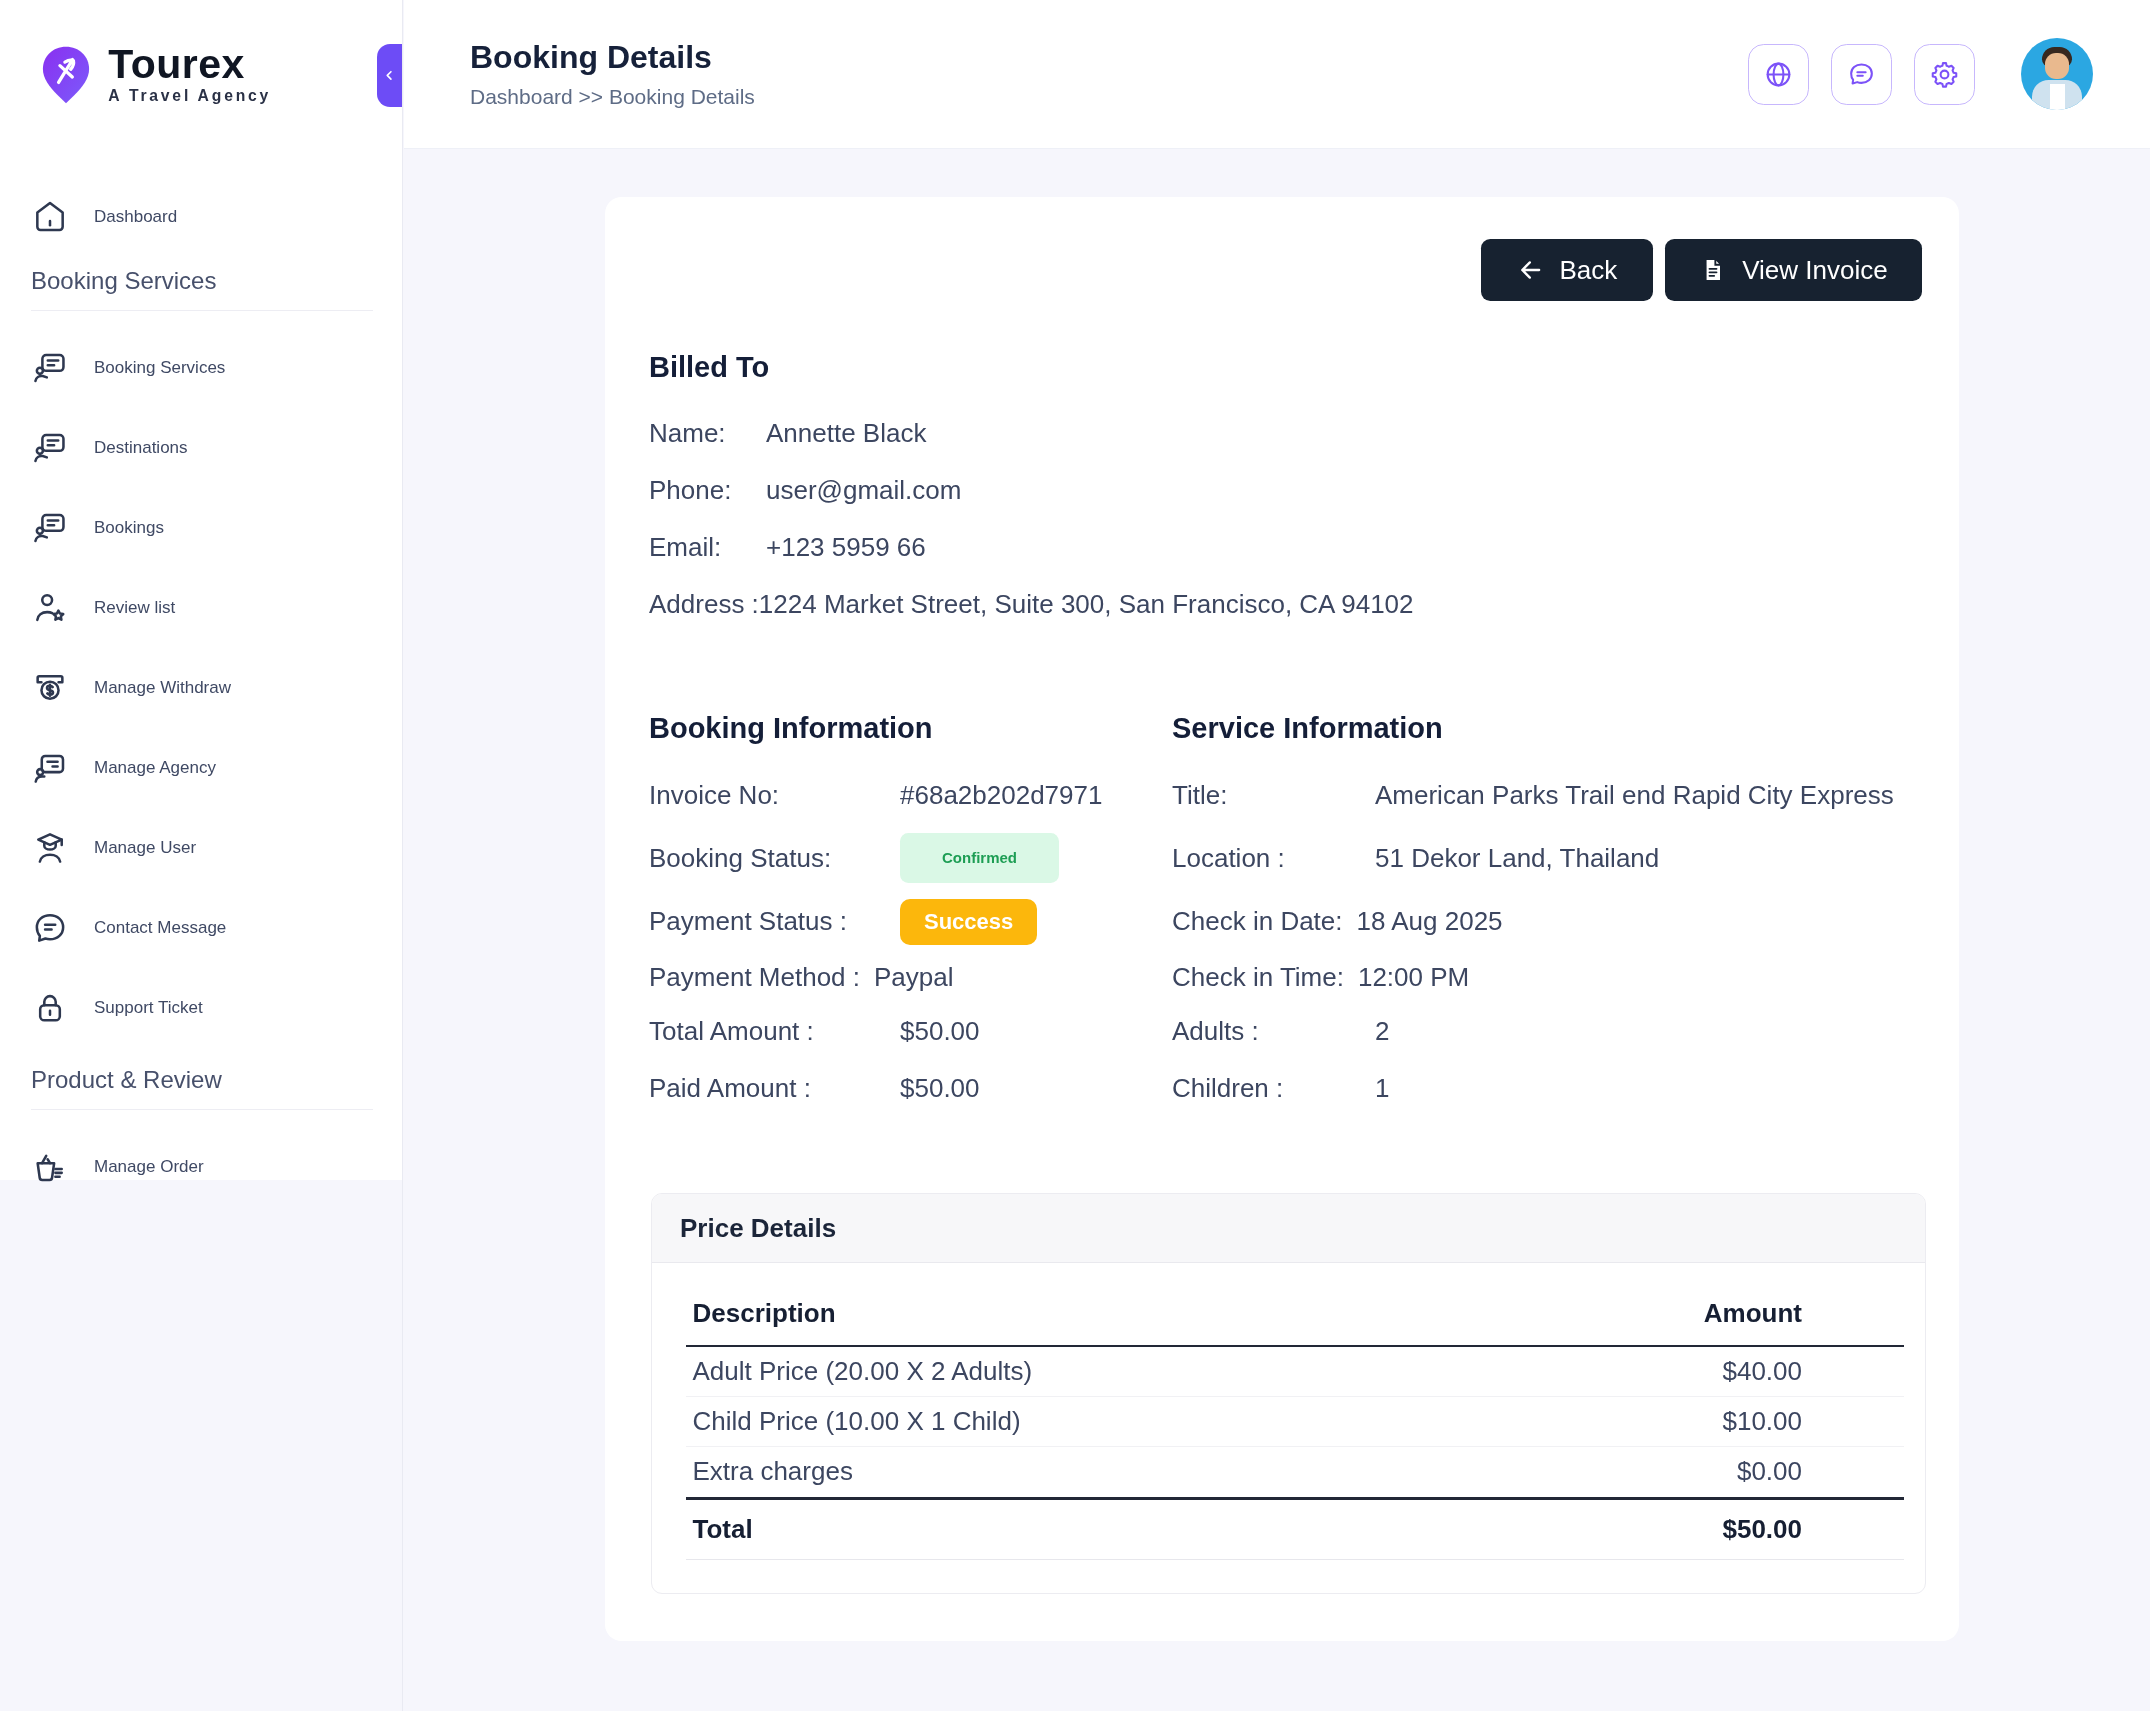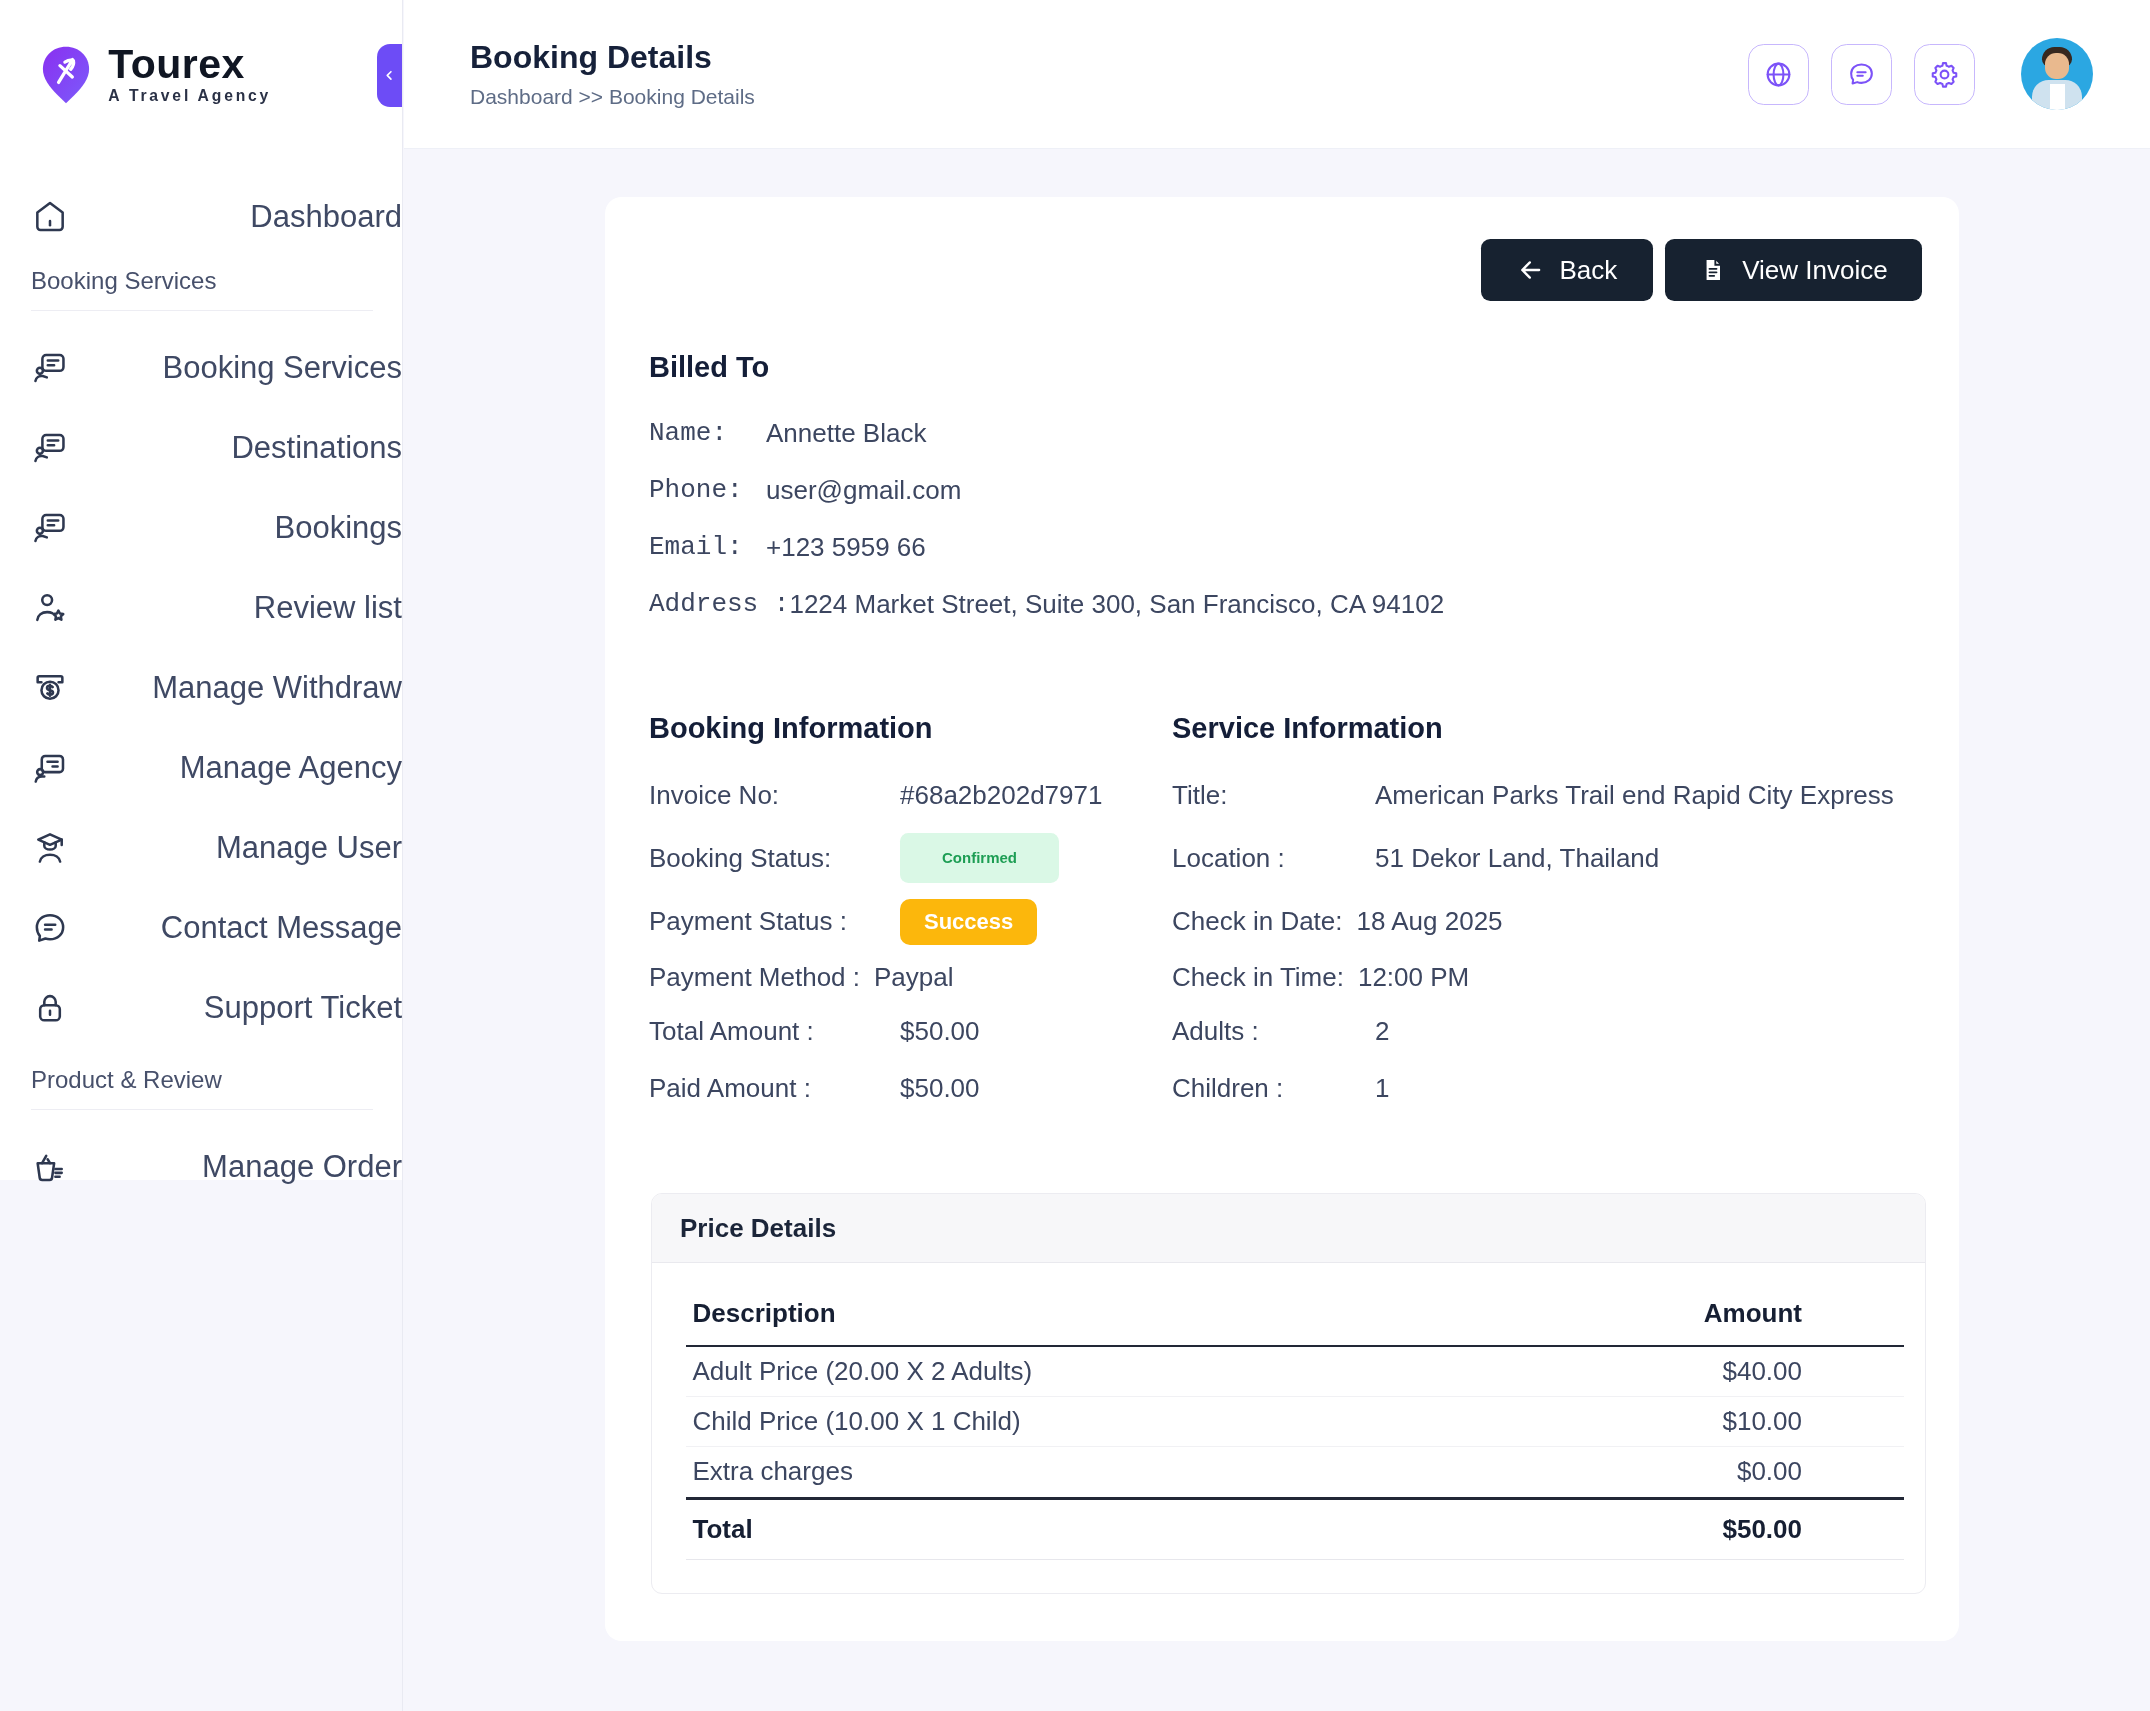--- a/index.html
+++ b/index.html
@@ -17,21 +17,21 @@
   .logo-row { height:149px; background:#fff; display:flex; align-items:center; padding-left:33px; position:relative; }
   .logo-pin { width:66px; height:66px; flex:0 0 auto; }
   .logo-text { margin-left:9.2px; }
   .logo-name { font-size:41px; font-weight:700; color:#101623; letter-spacing:0.5px; line-height:41px; }
   .logo-tagline { font-size:15.7px; font-weight:700; color:#2a3146; letter-spacing:2.8px; margin-top:1.8px; }
   .collapse-btn { position:absolute; right:0; top:44px; width:25px; height:63px; background:#6d4cf6;
     border-radius:13px 0 0 13px; display:flex; align-items:center; justify-content:center; cursor:pointer; }
   .collapse-btn svg { width:14.8px; height:14.8px; stroke:#fff; stroke-width:2.6; fill:none; stroke-linecap:round; stroke-linejoin:round; }
 
   .sidebar { background:#fff; height:1031px; padding-top:46px; }
-  .mi { display:flex; align-items:center; gap:25px; height:44px; margin:0 0 36px 31px; font-size:31px; color:#3f4964; cursor:pointer;justify-content:space-between; }
+  .mi { display:flex; align-items:center; gap:25px; height:44px; margin:0 0 36px 31px; font-size:17px; color:#3f4964; cursor:pointer; }
   .mi svg { width:38px; height:38px; stroke:#2e3850; stroke-width:1.6; fill:none; stroke-linecap:round; stroke-linejoin:round; flex:0 0 auto; }
   .mi.first { margin-bottom:28px; }
   .section-label { margin:0 0 0 31px; font-size:24px; color:#47506b; }
   .section-rule { border:0; border-top:0.9px solid #ededf3; margin:14.8px 0 35px 31px; width:342px; }
 
   
   .header { position:absolute; top:0; left:404px; right:0; height:149px; background:#fff;
     border-bottom:0.9px solid #eef0f7; display:flex; align-items:center; padding:0 57px 0 66px; }
   .page-title { font-size:32px; font-weight:700; color:#16213a; line-height:37px; }
   .breadcrumb { font-size:21px; color:#5e6c86; margin-top:8.3px; }
@@ -52,21 +52,21 @@
   .btn { height:62px; background:#172230; color:#fff; border:0; border-radius:9.2px;
     font-size:26px; font-family:inherit; display:flex; align-items:center; justify-content:center; gap:14.8px; cursor:pointer; }
   .btn svg { width:28px; height:28px; }
   .btn-back { width:172px; }
   .btn-invoice { width:257px; }
 
   .billed { position:absolute; left:44px; top:152px; }
   h3.sec { margin:0; font-size:29px; font-weight:700; color:#141e38; line-height:37px; }
   .billed h3 { margin-bottom:18.5px; }
   .kv { display:flex; align-items:center; height:57px; font-size:26px; color:#3c4660; }
-  .kv .k { width:117px; flex:0 0 auto;font-family:Liberation Mono, monospace; }
+  .kv .k { width:117px; flex:0 0 auto; }
   .kv.inline .k { width:auto; }
 
   .info-cols { position:absolute; left:44px; top:513px; right:32px; display:flex; }
   .col-booking { width:523px; flex:0 0 auto; }
   .col-service { flex:1; }
   .info-cols h3 { margin-bottom:20px; }
   .kv2 { display:flex; align-items:center; height:57px; font-size:26px; color:#3c4660;gap:14px; }
   .col-booking .kv2 .k { width:237px; flex:0 0 auto; }
   .col-service .kv2 .k { width:189px; flex:0 0 auto; }
   .kv2.inline .k { width:auto !important; }

